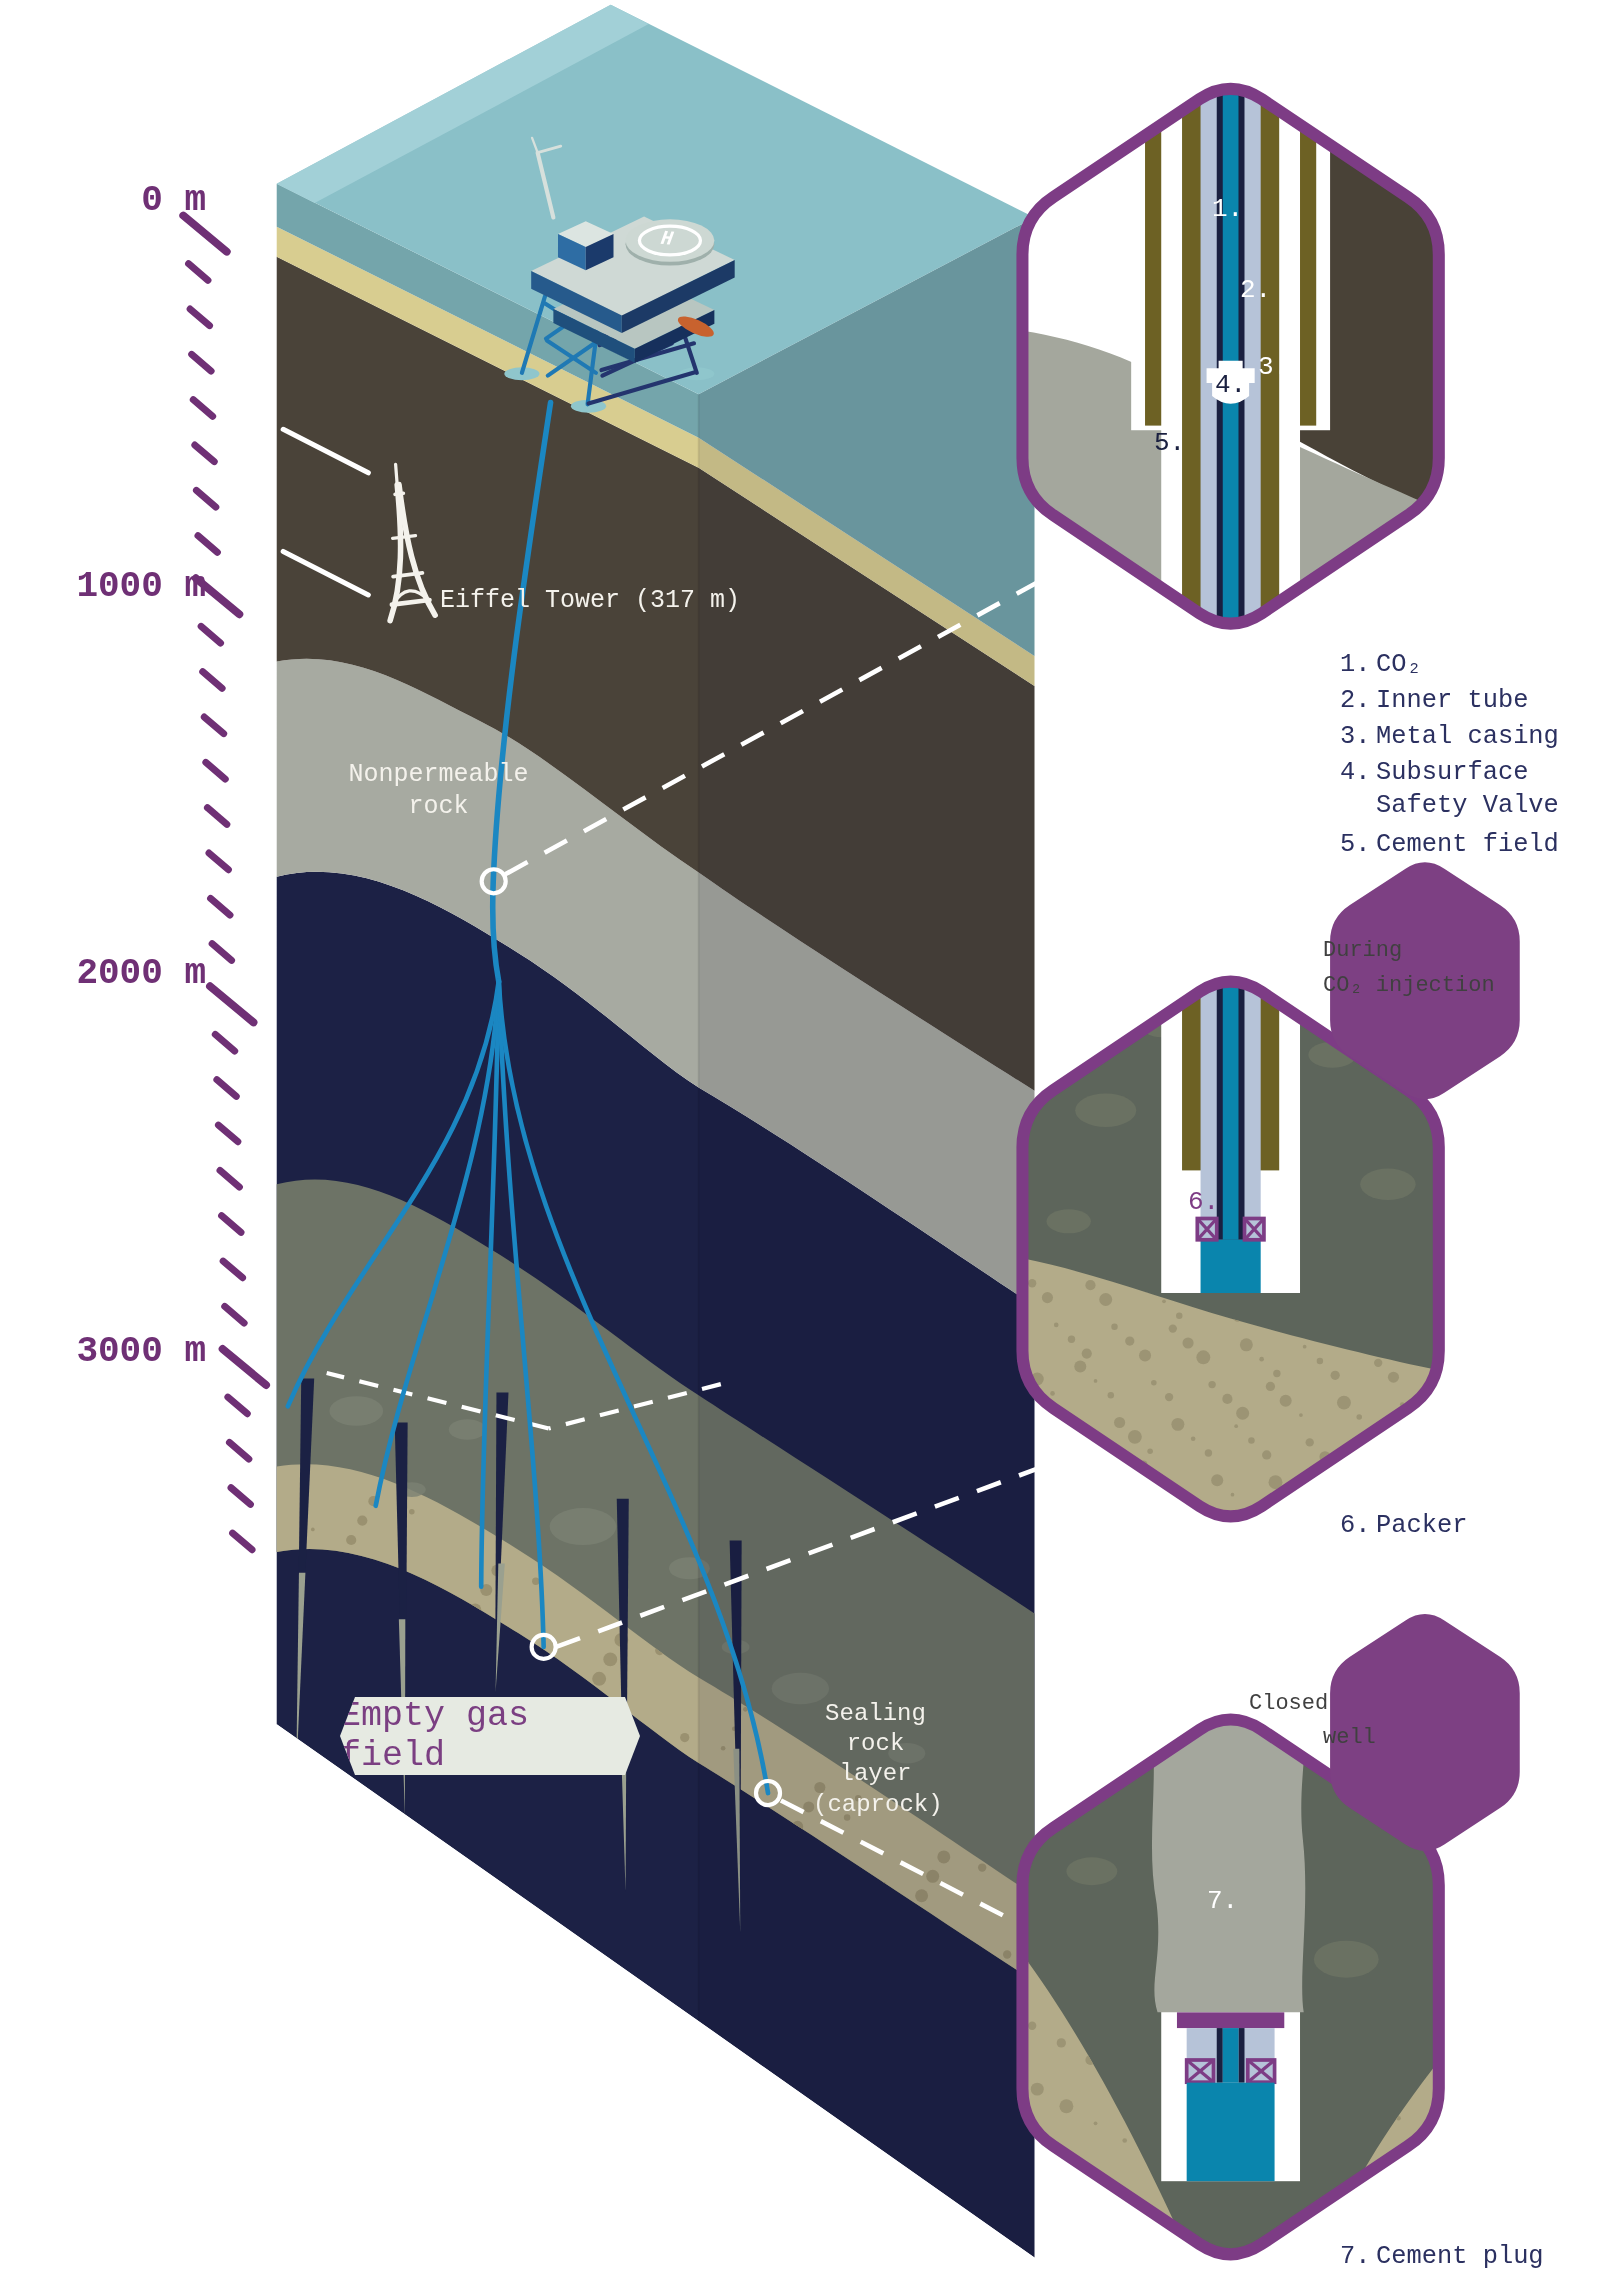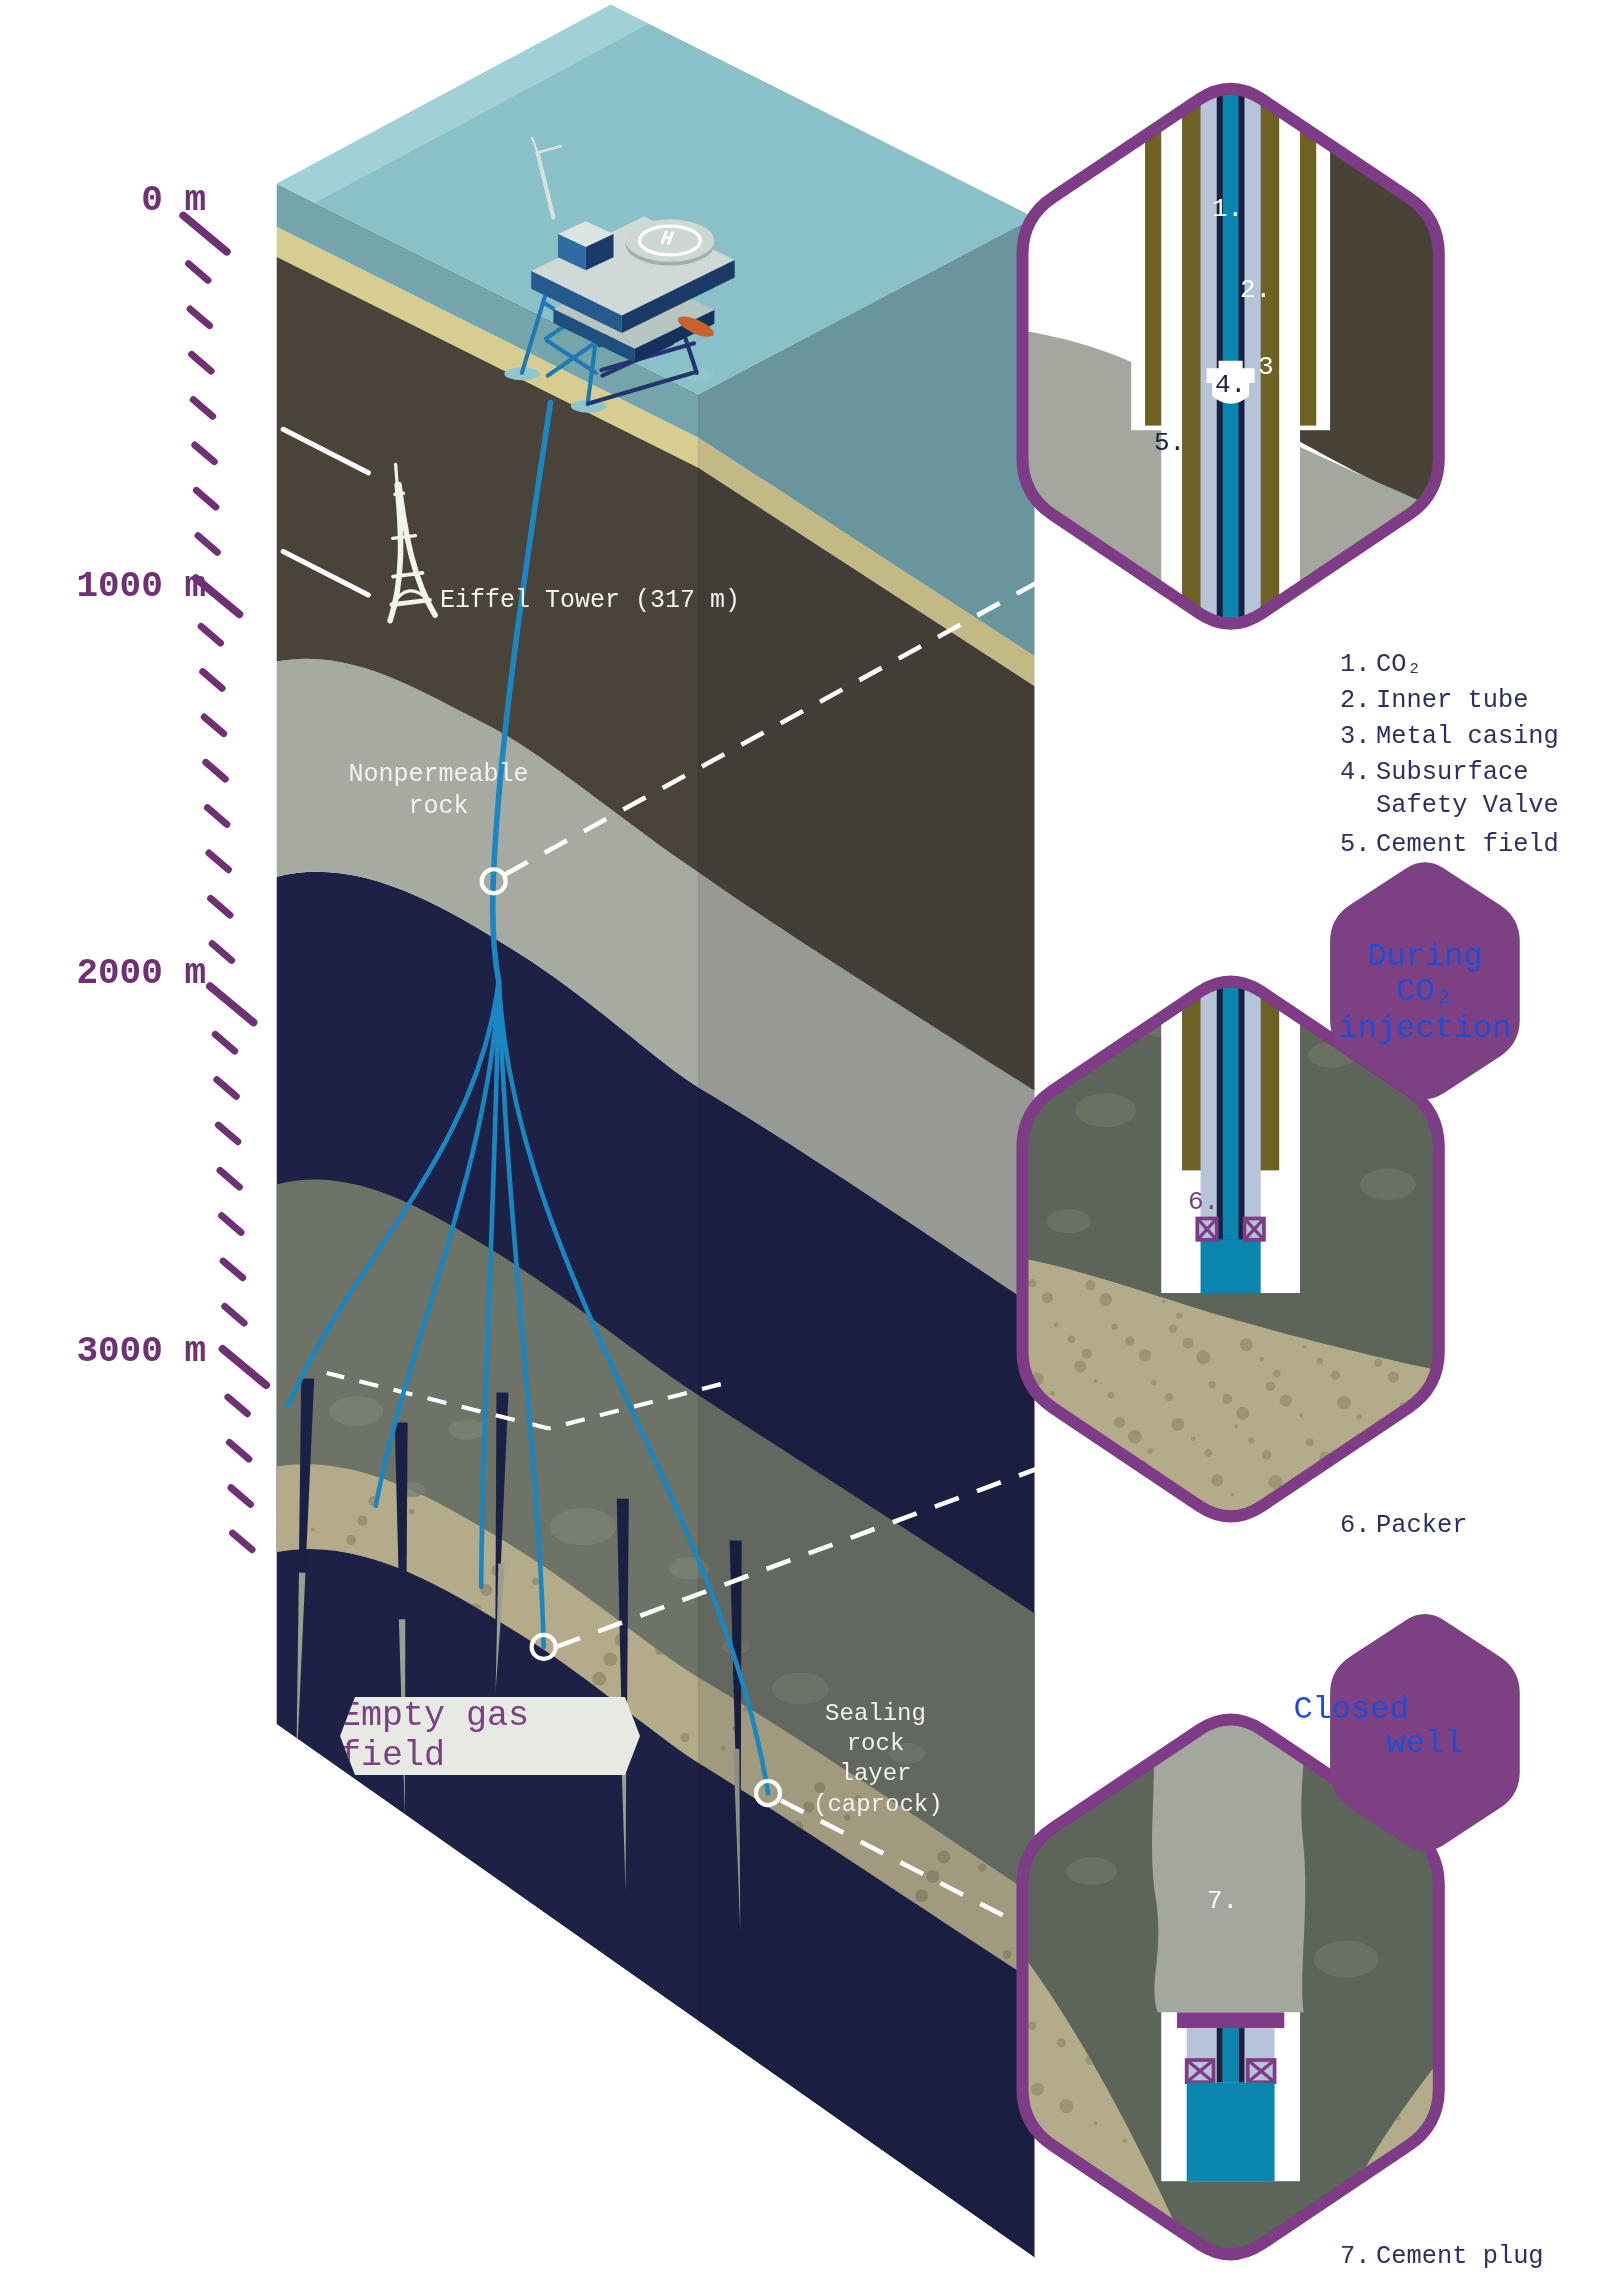--- a/index.html
+++ b/index.html
@@ -6,21 +6,21 @@
   #canvas{position:relative;width:1623px;height:2295px;background:#fff;overflow:hidden;
           font-family:Liberation Mono, monospace;padding-left:36px;}
   #scene{position:absolute;left:0;top:0;}
   .lbl{position:absolute;line-height:1.26;}
   .depth{color:#6f3075;font-weight:bold;font-size:36px;width:153px;text-align:right;}
   .white-lbl{color:#f4f2ec;font-size:25px;text-align:center;font-weight:500;}
   .legend-row{position:absolute;display:flex;color:#2b3060;font-size:25.4px;line-height:1.3;}
   .legend-row .num{width:36px;flex:0 0 auto;}
   .legend-row .txt{max-width:222px;}
   .hexnum{position:absolute;width:51px;text-align:center;font-size:26px;}
-  .badge-line{position:absolute;width:204px;text-align:center;color:#1d4ed8;font-size:32px;font-weight:500;}
+  .badge-line{position:absolute;width:204px;text-align:left;color:#404040;font-size:22px;font-weight:500;}
   #empty-gas-badge{position:absolute;left:340px;top:1697px;width:300px;height:78px;
      background:#e6eae2;display:flex;align-items:center;justify-content:center;
      clip-path:polygon(0 50%,5% 0,95% 0,100% 50%,95% 100%,5% 100%);
      color:#7b3f82;font-size:35px;font-weight:500;}
   #helipad-h{position:absolute;left:661px;top:228px;color:#fff;font-size:19.4px;font-weight:bold;
      transform:skew(-20deg,6deg);}
 </style>
 </head>
 <body>
 

